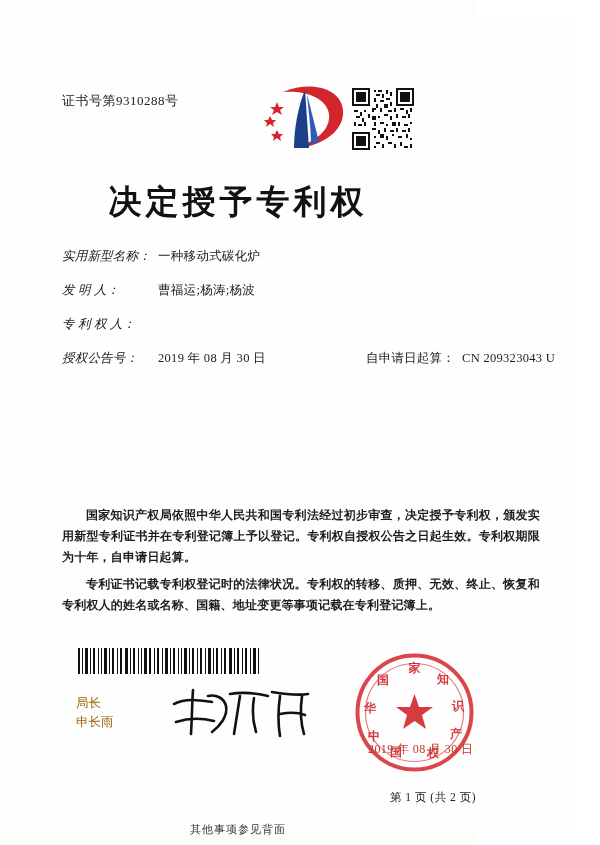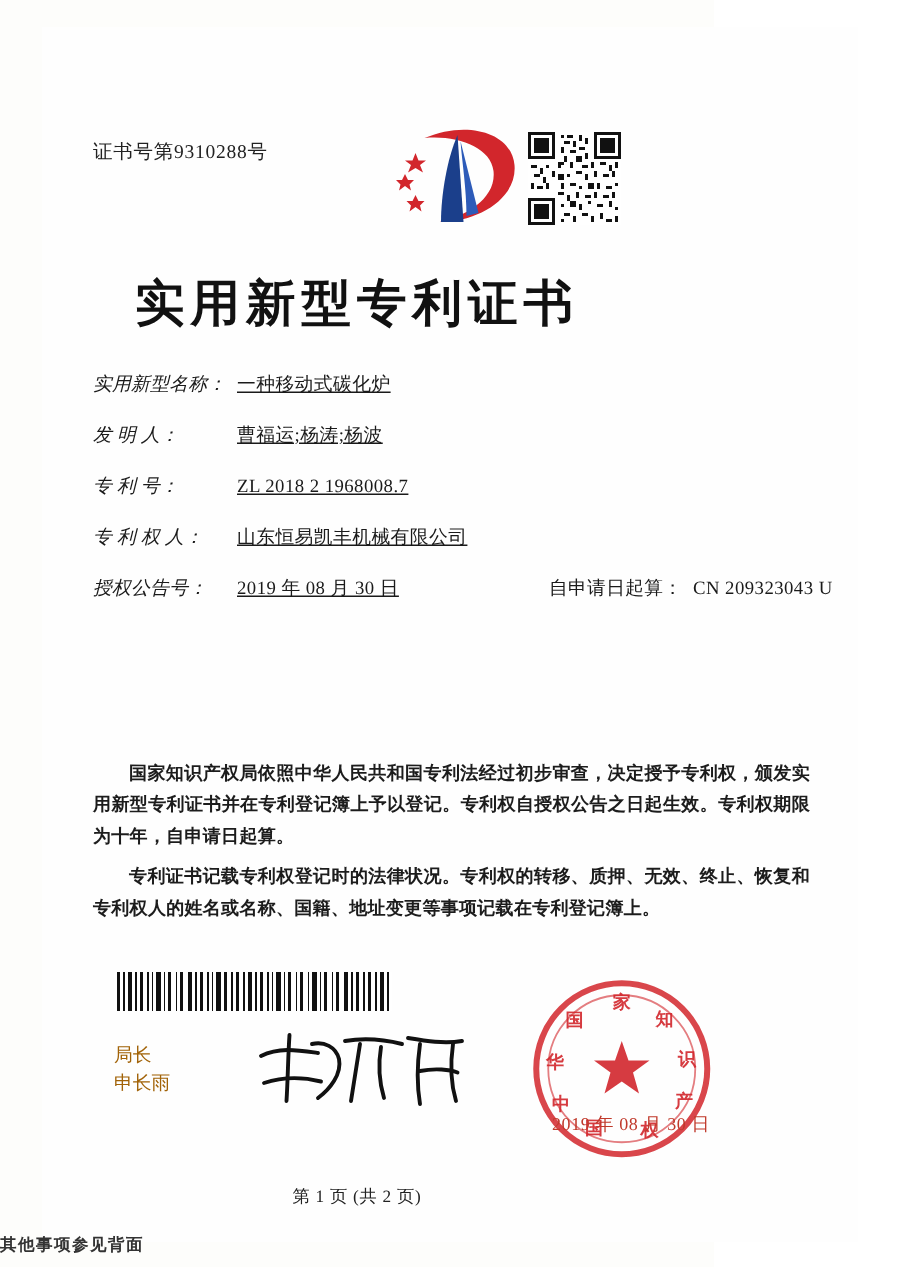--- a/index.html
+++ b/index.html
@@ -81,21 +81,20 @@
     width: 96px;
     flex: 0 0 96px;
     letter-spacing: 0.2px;
     white-space: nowrap;
     font-style: italic;
   }
   .field-value {
     flex: 1 1 auto;
     letter-spacing: 0.3px;
     white-space: nowrap;
-    text-decoration: underline;
   }
   .field-row.split .field-value {
     flex: 0 0 208px;
   }
   .field-label2 {
     flex: 0 0 96px;
     white-space: nowrap;
     letter-spacing: 0.2px;
   }
   .field-value2 {
@@ -154,33 +153,32 @@
     font-size: 12px;
     color: #c0392b;
     letter-spacing: 0.4px;
     white-space: nowrap;
   }
 
   
   .page-num {
     position: absolute;
     left: 0; right: 0; top: 790px;
-    text-align: center;
+    text-align: right;
     font-size: 11.5px;
     color: #222;
     letter-spacing: 0.5px;
   }
   .footer-note {
     position: absolute;
     left: 0; right: 0; top: 822px;
-    text-align: left;
+    text-align: center;
     font-size: 11px;
     color: #333;
     letter-spacing: 1px;
-    font-weight: bold;
   }
 </style>
 </head>
 <body>
 
 <div class="page">
   <div class="paper-tint"></div>
 
   <div class="cert-number">证书号第9310288号</div>
 
@@ -275,38 +273,33 @@
           <rect x="21" y="28" width="1" height="2"></rect>
         <rect x="24" y="27" width="1" height="2"></rect>
           <rect x="26" y="29" width="2" height="1"></rect>
           <rect x="29" y="28" width="1" height="2"></rect>
         <rect x="11" y="29" width="1" height="1"></rect>
           <rect x="10" y="11" width="1" height="1"></rect>
       </g>
     </svg>
   </div>
 
-  <div class="title">实用新型专利证书</div>
+  <div class="title">决定授予专利权</div>
 
   <div class="fields">
     <div class="field-row">
       <span class="field-label">实用新型名称：</span>
       <span class="field-value">一种移动式碳化炉</span>
     </div>
     <div class="field-row">
       <span class="field-label">发 明 人：</span>
       <span class="field-value">曹福运;杨涛;杨波</span>
     </div>
     <div class="field-row">
-      <span class="field-label">专 利 号：</span>
-      <span class="field-value">ZL 2018 2 1968008.7</span>
-    </div>
-    <div class="field-row">
       <span class="field-label">专 利 权 人：</span>
-      <span class="field-value">山东恒易凯丰机械有限公司</span>
     </div>
     <div class="field-row split">
       <span class="field-label">授权公告号：</span>
       <span class="field-value">2019 年 08 月 30 日</span>
       <span class="field-label2">自申请日起算：</span>
       <span class="field-value2">CN 209323043 U</span>
     </div>
   </div>
 
   <div class="body-text">

